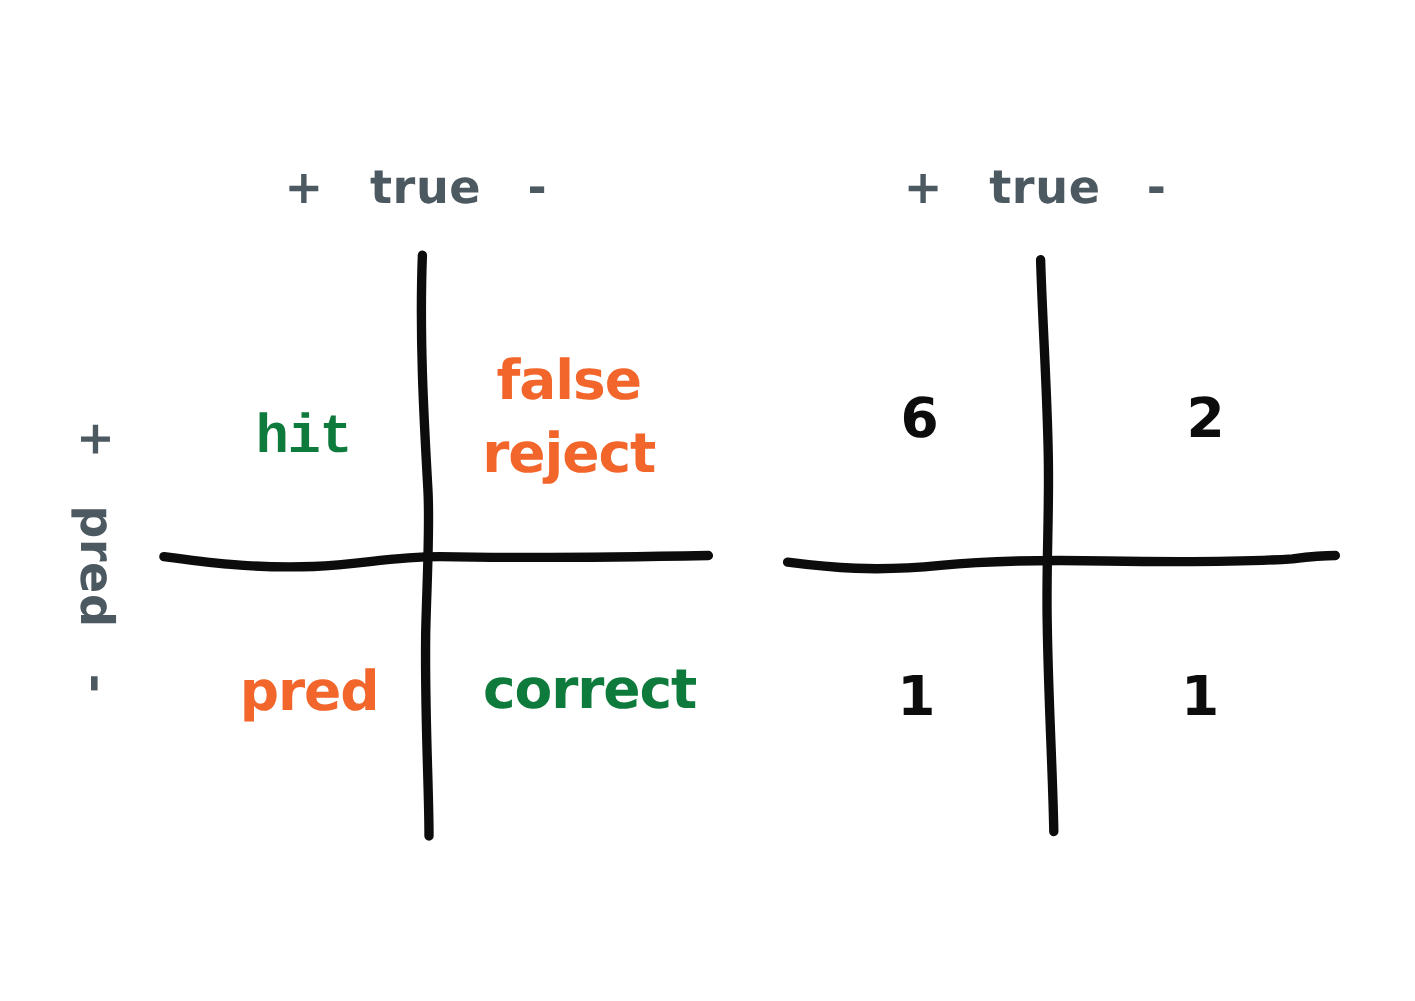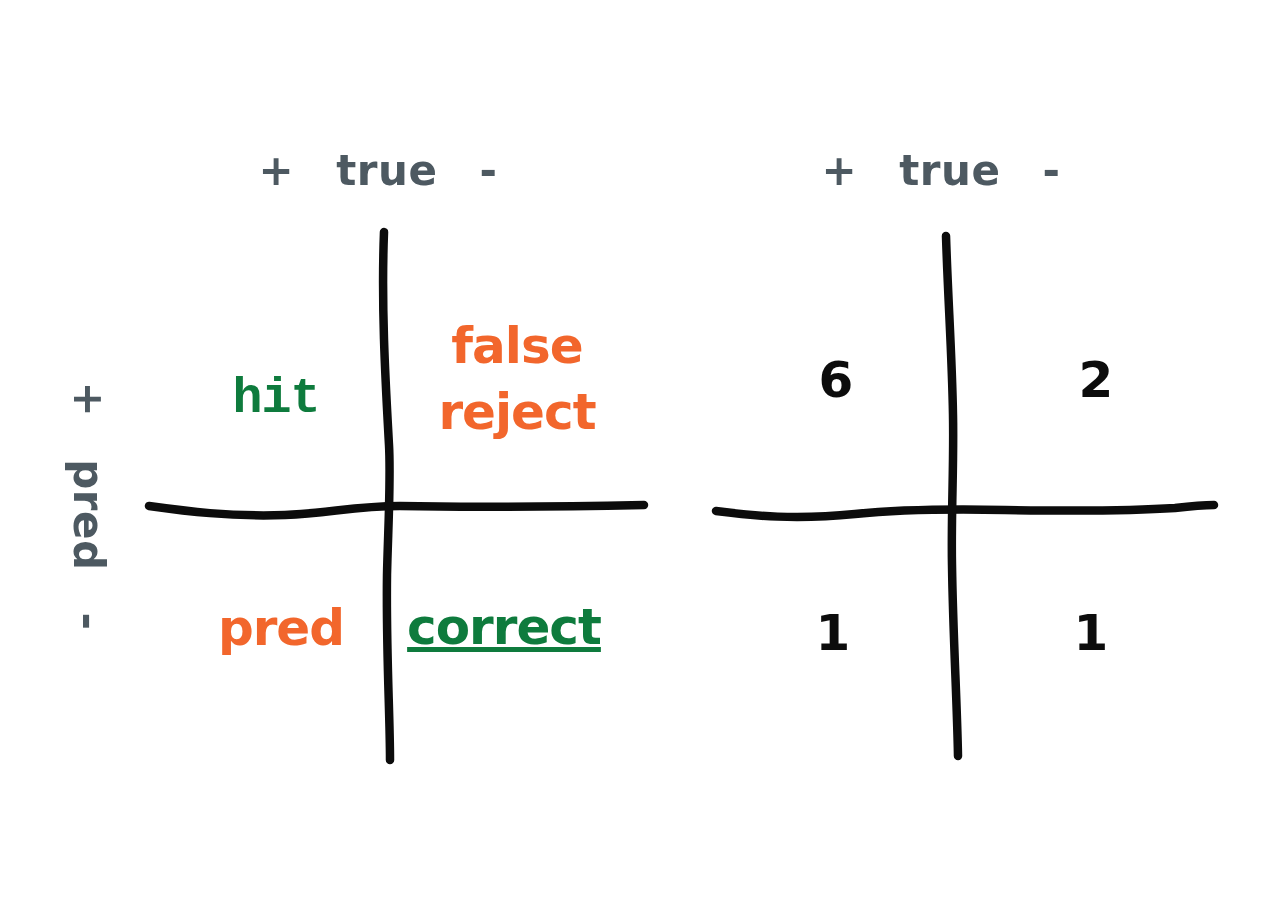--- a/index.html
+++ b/index.html
@@ -77,21 +77,21 @@
 
   <div class="cell-label green" style="left: 276px; top: 399px; font-family: Liberation Mono, monospace;">hit</div>
 
   <div class="cell-label orange" style="left: 517px; top: 379px; text-align: center;">
     <div>false</div>
     <div>reject</div>
   </div>
 
   <div class="cell-label orange" style="left: 281px; top: 628px;">pred</div>
 
-  <div class="cell-label green" style="left: 504px; top: 627px; text-decoration: underline;">
+  <div class="cell-label green" style="left: 536px; top: 627px;">
     <div>correct</div>
   </div>
 
   <div class="axis-label" style="left: 941px; top: 170px;">
     <span>+</span>
     <span>true</span>
     <span>-</span>
   </div>
 
   <div class="count" style="left: 836px; top: 380px;">6</div>

